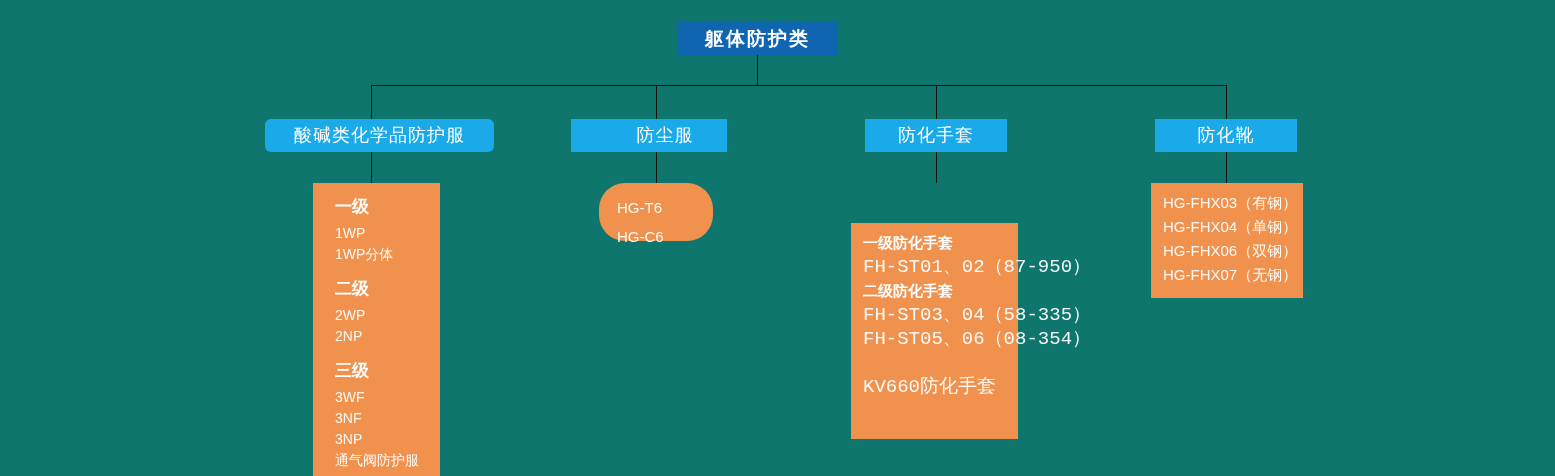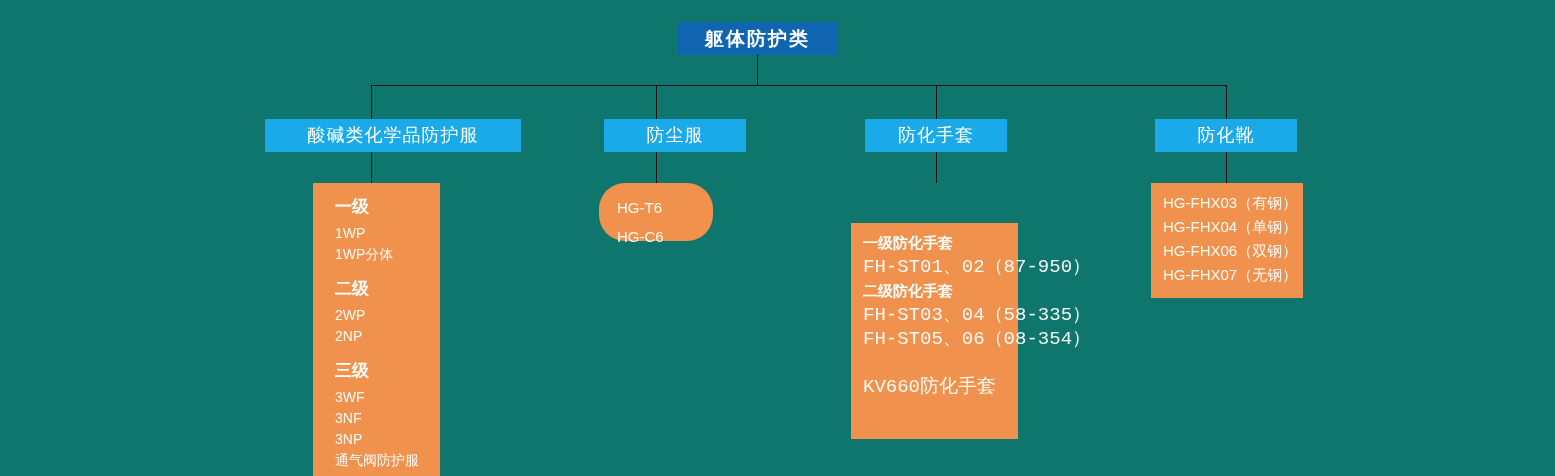--- a/index.html
+++ b/index.html
@@ -44,22 +44,22 @@
     position: absolute;
     top: 119px;
     height: 33px;
     background: #1aa9e9;
     color: #ffffff;
     font-size: 18px;
     line-height: 33px;
     text-align: center;
     letter-spacing: 1px;
   }
-  .cat-a { left: 265px; width: 256px; }
-  .cat-b { left: 604px; width: 142px; }
+  .cat-a { left: 265px; width: 229px; border-radius: 6px; }
+  .cat-b { left: 571px; width: 124px; padding-left: 32px; }
   .cat-c { left: 865px; width: 142px; }
   .cat-d { left: 1155px; width: 142px; }
 
   
   .panel {
     position: absolute;
     top: 183px;
     background: #f0924d;
     color: #ffffff;
     box-sizing: border-box;

